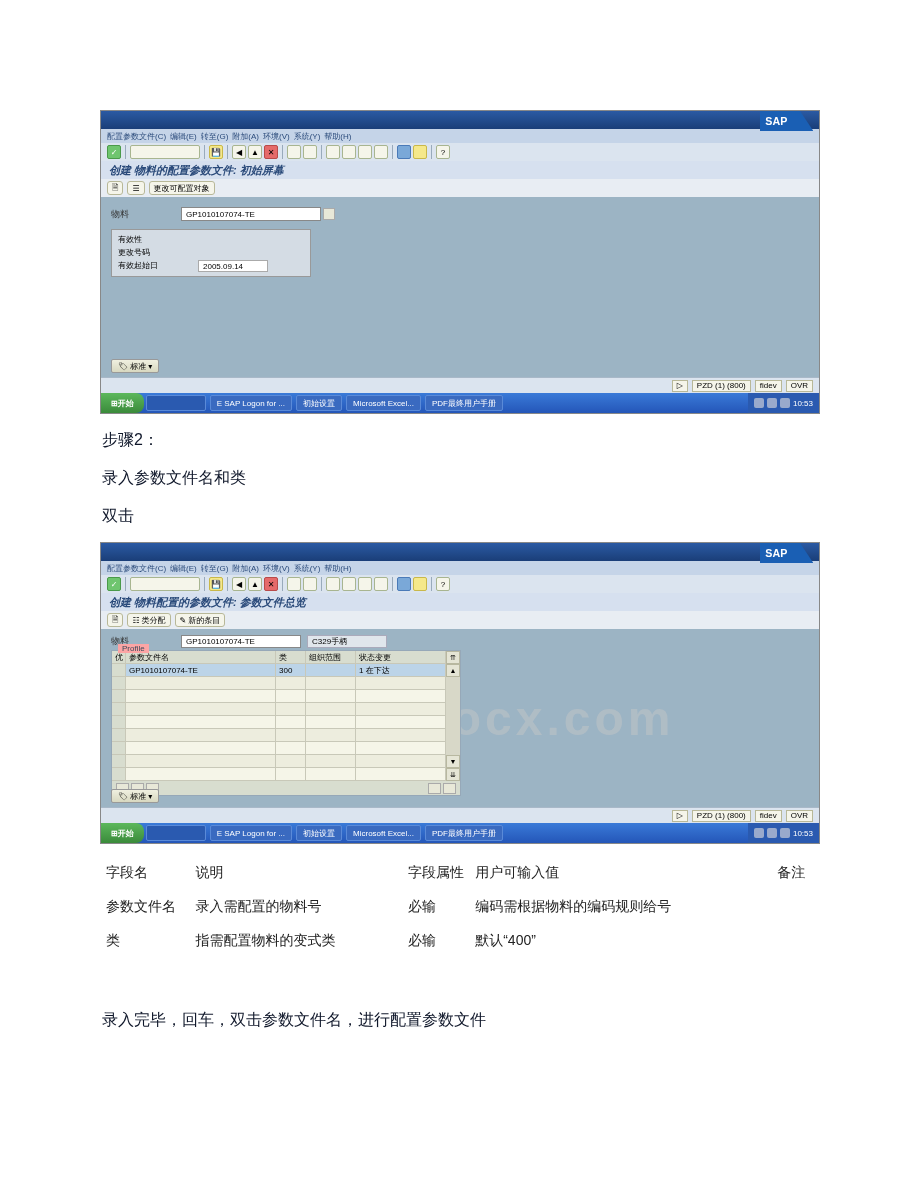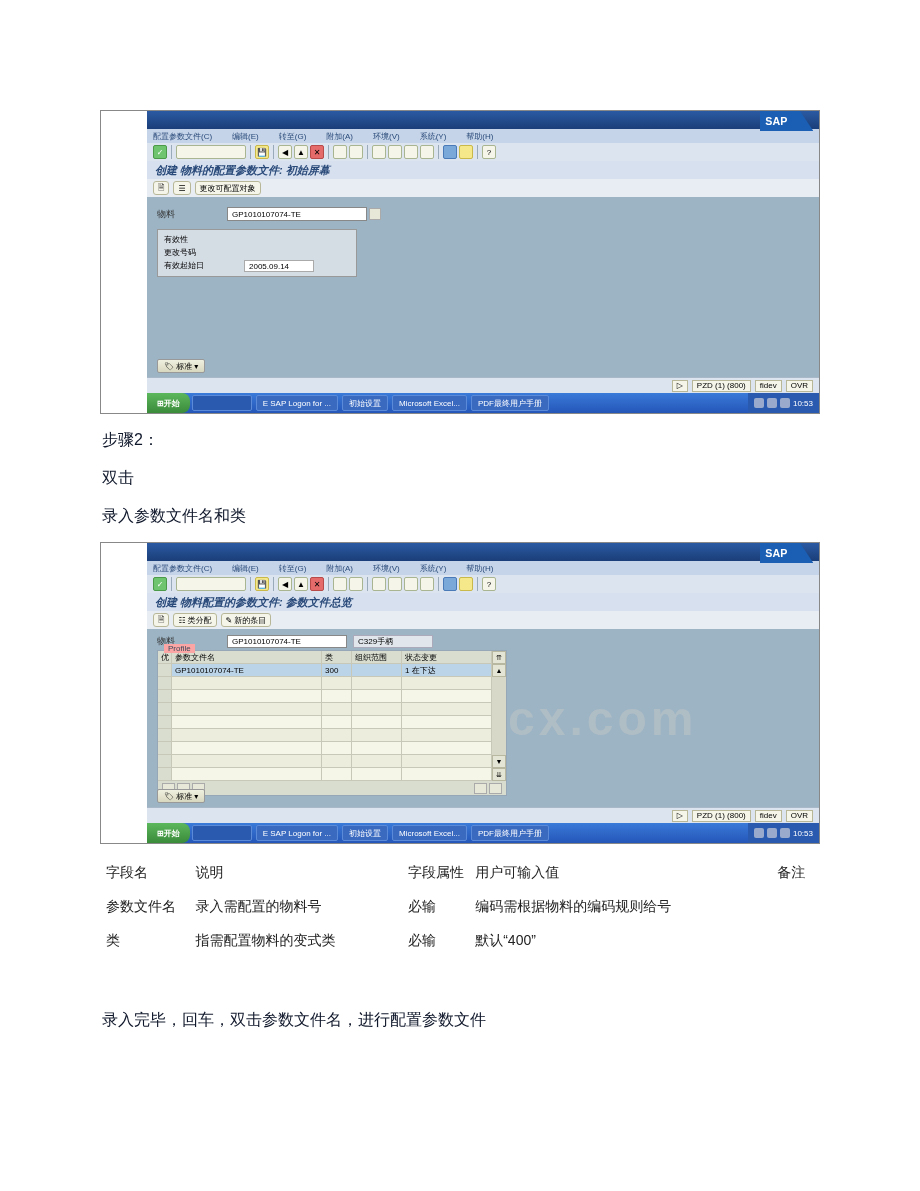--- a/index.html
+++ b/index.html
@@ -1,24 +1,24 @@
 <!DOCTYPE html>
 <html><head>
 <meta charset="utf-8">
 <style>
   * { box-sizing: border-box; margin: 0; padding: 0; }
   body { font-family: "Microsoft YaHei", SimSun, Arial, sans-serif; background: #fff; width: 920px; }
   .page { padding: 0; }
 
   
-  .sap-window { width: 720px; margin: 110px auto 8px; border: 1px solid #888; background: #fff; position: relative; padding-left: 46px; }
+  .sap-window { width: 720px; margin: 110px auto 8px; border: 1px solid #888; background: #fff; position: relative; }
   .sap-titlebar { height: 18px; background: linear-gradient(#2b5aa3, #1a3e78); display: flex; align-items: center; padding: 0 6px; color: #fff; font-size: 9px; position: relative; }
   .sap-logo { position: absolute; right: 6px; top: -2px; height: 24px; display: flex; align-items: center; }
   .sap-logo svg { height: 20px; }
-  .sap-menubar { height: 14px; background: #c5d4e8; display: flex; align-items: center; gap: 20px; padding: 0 6px; font-size: 8px; color: #2a4a7a; }
+  .sap-menubar { height: 14px; background: #c5d4e8; display: flex; align-items: center; gap: 4px; padding: 0 6px; font-size: 8px; color: #2a4a7a; }
   .sap-menubar span { cursor: default; }
   .sap-toolbar { height: 18px; background: #dbe4ef; display: flex; align-items: center; gap: 2px; padding: 0 6px; }
   .tb-icon { width: 14px; height: 14px; background: #f5f5ea; border: 1px solid #a8b590; border-radius: 2px; display: flex; align-items: center; justify-content: center; font-size: 8px; }
   .tb-icon.green { background: #6fc56f; color: #fff; border-color: #4a9a4a; }
   .tb-icon.yellow { background: #f5e88a; border-color: #c9b84a; }
   .tb-icon.red { background: #e56a6a; border-color: #b84a4a; }
   .tb-icon.blue { background: #7aa8d8; border-color: #4a7ab8; }
   .tb-sep { width: 1px; height: 14px; background: #9ab; margin: 0 2px; }
   .sap-pagetitle { height: 18px; background: #d6e0ef; color: #2a4a7a; font-style: italic; font-weight: bold; font-size: 11px; display: flex; align-items: center; padding: 0 8px; }
   .sap-subtoolbar { height: 18px; background: #e8edf3; display: flex; align-items: center; gap: 4px; padding: 0 6px; font-size: 8px; }
@@ -197,22 +197,22 @@
       <div class="tray-icon"></div>
       <div class="tray-icon"></div>
       <div class="tray-icon"></div>
       <span>10:53</span>
     </div>
   </div>
 </div>
 
 <div class="doc-section">
   <p class="doc-p">步骤2：</p>
+  <p class="doc-p">录入参数文件名和类</p>
   <p class="doc-p">双击</p>
-  <p class="doc-p">录入参数文件名和类</p>
 </div>
 
 <div class="sap-window" style="margin-top:0; position:relative;">
   <div class="sap-titlebar">
     <span></span>
     <div class="sap-logo">
       <svg viewBox="0 0 80 30">
             <polygon points="0,0 60,0 80,30 0,30" fill="#1a5fb4"></polygon>
             <text x="8" y="21" font-size="16" fill="#fff" font-weight="bold" font-family="Arial">SAP</text>
           </svg>

